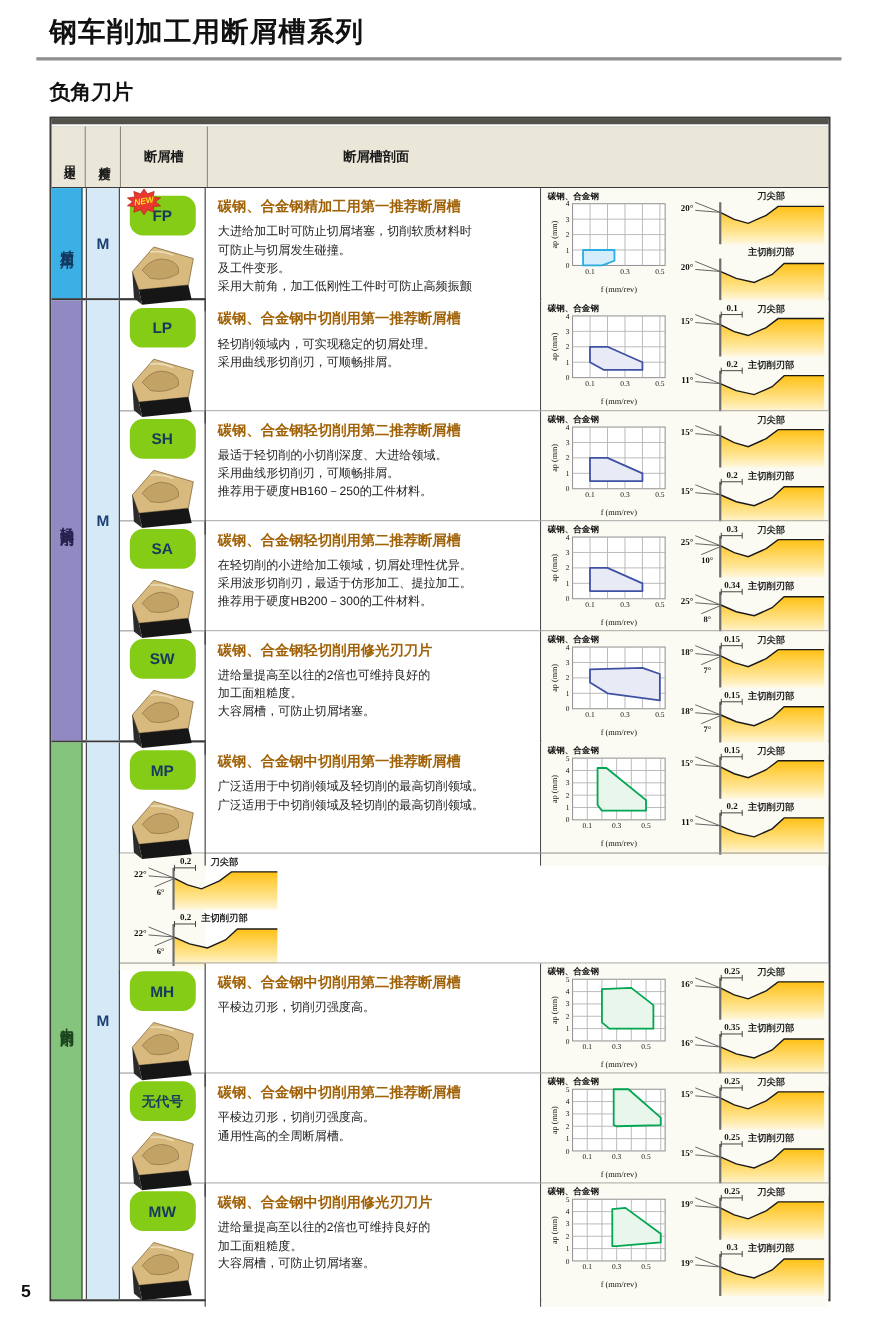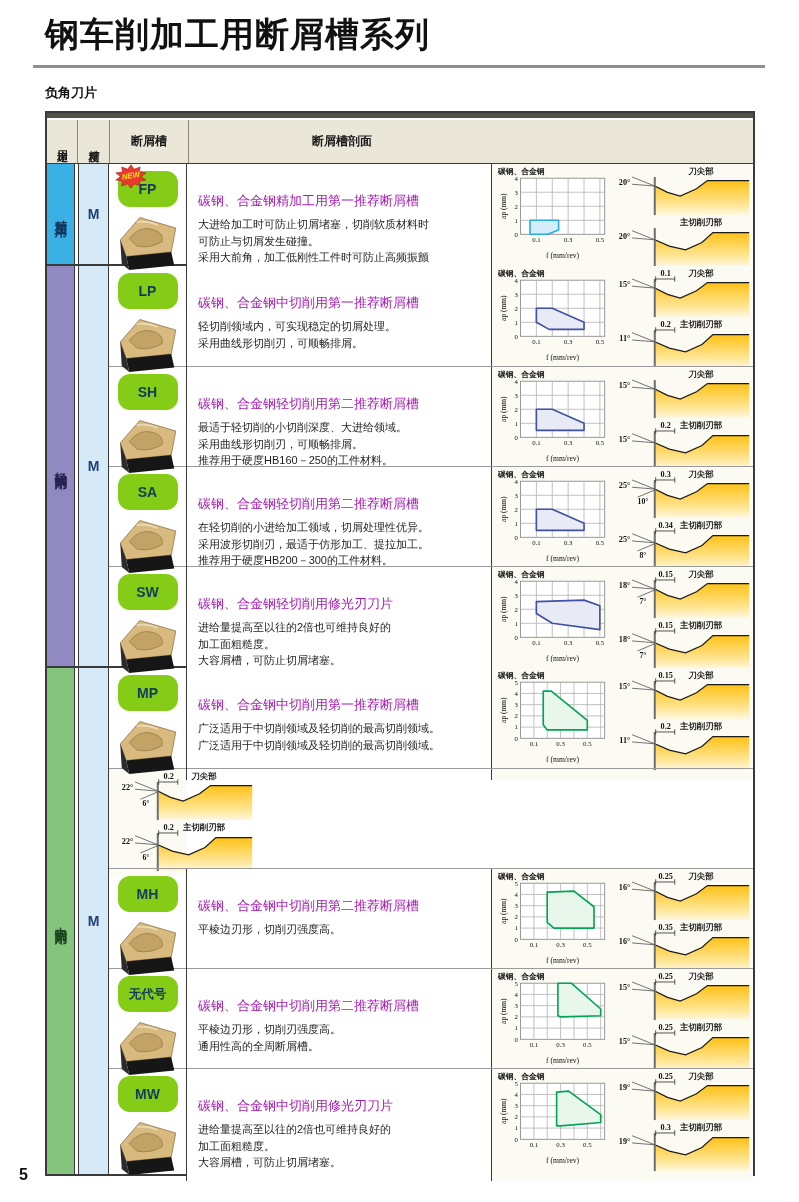--- a/index.html
+++ b/index.html
@@ -1,45 +1,45 @@
 <!DOCTYPE html>
 <html><head>
 <meta charset="utf-8">
 <style>
   *{box-sizing:border-box;margin:0;padding:0;}
   body{width:799px;height:1202px;background:#ffffff;position:relative;overflow:hidden;
        font-family:"Liberation Sans","DejaVu Sans",sans-serif;color:#111;}
   .page{padding:12px 44px 0 45px;position:relative;}
-  .h1{font-size:34px;font-weight:bold;letter-spacing:1px;margin-bottom:7px;}
+  .h1{font-size:25px;font-weight:bold;letter-spacing:1px;margin-bottom:7px;}
   .title-rule{height:3px;background:#8f8f8f;margin:0 -10px 16px -12px;}
-  .h2{font-size:13px;font-weight:bold;margin-bottom:9px;}
+  .h2{font-size:19px;font-weight:bold;margin-bottom:9px;}
   .itable{border:2px solid #3a3a3a;background:#fff;}
   .tbar{height:7px;background:#54514a;border-bottom:2px solid #fff;}
-  .thead{display:grid;grid-template-columns:31px 32px 79px 306px 1fr;background:#eae6d8;height:44px;border-bottom:1px solid #3a3a3a;}
+  .thead{display:grid;grid-template-columns:31px 32px 79px 306px 1fr;background:#eae6d8;height:56px;border-bottom:1px solid #3a3a3a;}
   .th{display:flex;align-items:center;justify-content:center;font-weight:bold;font-size:12px;border-right:1px solid #8b887d;color:#1a1a1a;}
   .th:last-child{border-right:none;}
   .th.vert{writing-mode:vertical-rl;text-orientation:upright;letter-spacing:1px;font-size:11px;}
   .section{display:flex;border-top:2px solid #3a3a3a;background:#fff;}
   .section:first-child{border-top:none;}
   .usage{width:28px;border-right:1px solid #3a3a3a;display:flex;align-items:center;justify-content:center;
          writing-mode:vertical-rl;text-orientation:upright;font-weight:bold;font-size:12.5px;letter-spacing:2px;}
   .precision{width:32px;margin-left:3px;border-left:1px solid #3a3a3a;border-right:1px solid #3a3a3a;
              background:#d6e9f6;display:flex;align-items:center;justify-content:center;
              font-weight:bold;font-size:14px;color:#1c3f74;}
   .rows{flex:1;display:flex;flex-direction:column;}
   .row{display:grid;grid-template-columns:78px 305px 1fr;height:100px;border-top:1px solid #9a9a9a;}
   .row:first-child{border-top:none;}
   .section:last-child .row:last-child{height:106px;}
   .breaker{position:relative;border-right:1px solid #3a3a3a;display:flex;flex-direction:column;align-items:center;padding-top:7px;}
   .pill{min-width:60px;padding:0 9px;height:36px;border-radius:12px;background:#84cc16;color:#16395e;
         font-weight:bold;font-size:14px;display:flex;align-items:center;justify-content:center;}
   .pill.small{font-size:12.5px;}
   .newstar{position:absolute;left:1px;top:-1px;}
   .features{border-right:1px solid #3a3a3a;padding:8px 10px 4px 11px;background:#fff;}
-  .ftitle{font-size:13px;font-weight:normal;margin-bottom:6px;color:#a21caf;margin-top:20px;}
+  .ftitle{font-size:13px;font-weight:bold;margin-bottom:6px;color:#a16207;}
   .fline{font-size:11px;line-height:1.5;color:#1d1d1d;}
   .profilecell{display:flex;align-items:flex-start;background:#fbfaf3;padding:2px 2px 2px 5px;font-family:Liberation Serif, serif;}
   .profstack{display:flex;flex-direction:column;justify-content:center;margin-left:2px;}
   .pn{position:absolute;left:19px;top:1166px;font-size:16px;font-weight:bold;}
 </style>
 </head>
 <body>
 
 <svg width="0" height="0" style="position:absolute">
   <defs>
@@ -83,22 +83,22 @@
                   <path d="M20,38 Q34,20 52,26 Q66,30 64,42 Q48,52 30,48 Z" fill="#c2a265" stroke="#8a6d42" stroke-width="0.8"></path>
                   <path d="M30,16 Q44,14 58,20" stroke="#eadcb4" stroke-width="2" fill="none"></path>
                   <polygon points="16,62 76,56 80,74 20,80" fill="#161616"></polygon>
                   <polygon points="8,40 16,62 20,80 10,72" fill="#2b2b2b"></polygon>
                 </svg>
               </div>
               <div class="features">
                 <div class="ftitle">碳钢、合金钢精加工用第一推荐断屑槽</div>
                 <div class="fline">大进给加工时可防止切屑堵塞，切削软质材料时</div>
                 <div class="fline">可防止与切屑发生碰撞。</div>
+                <div class="fline">及工件变形。</div>
                 <div class="fline">采用大前角，加工低刚性工件时可防止高频振颤</div>
-                <div class="fline">及工件变形。</div>
               </div>
               <div class="profilecell">
                 <svg viewBox="0 0 126 104" width="114" height="95">
                   <rect x="26" y="13" width="93" height="62" fill="#ffffff" stroke="#8f8f8f" stroke-width="1"></rect>
                   <line x1="43.54716981132076" y1="13" x2="43.54716981132076" y2="75" stroke="#b3b3b3" stroke-width="0.9"></line>
                   <line x1="61.09433962264151" y1="13" x2="61.09433962264151" y2="75" stroke="#b3b3b3" stroke-width="0.9"></line>
                   <line x1="78.64150943396227" y1="13" x2="78.64150943396227" y2="75" stroke="#b3b3b3" stroke-width="0.9"></line>
                   <line x1="96.18867924528303" y1="13" x2="96.18867924528303" y2="75" stroke="#b3b3b3" stroke-width="0.9"></line>
                   <line x1="113.73584905660377" y1="13" x2="113.73584905660377" y2="75" stroke="#b3b3b3" stroke-width="0.9"></line>
                   <line x1="26" y1="59.5" x2="119" y2="59.5" stroke="#b3b3b3" stroke-width="0.9"></line>

